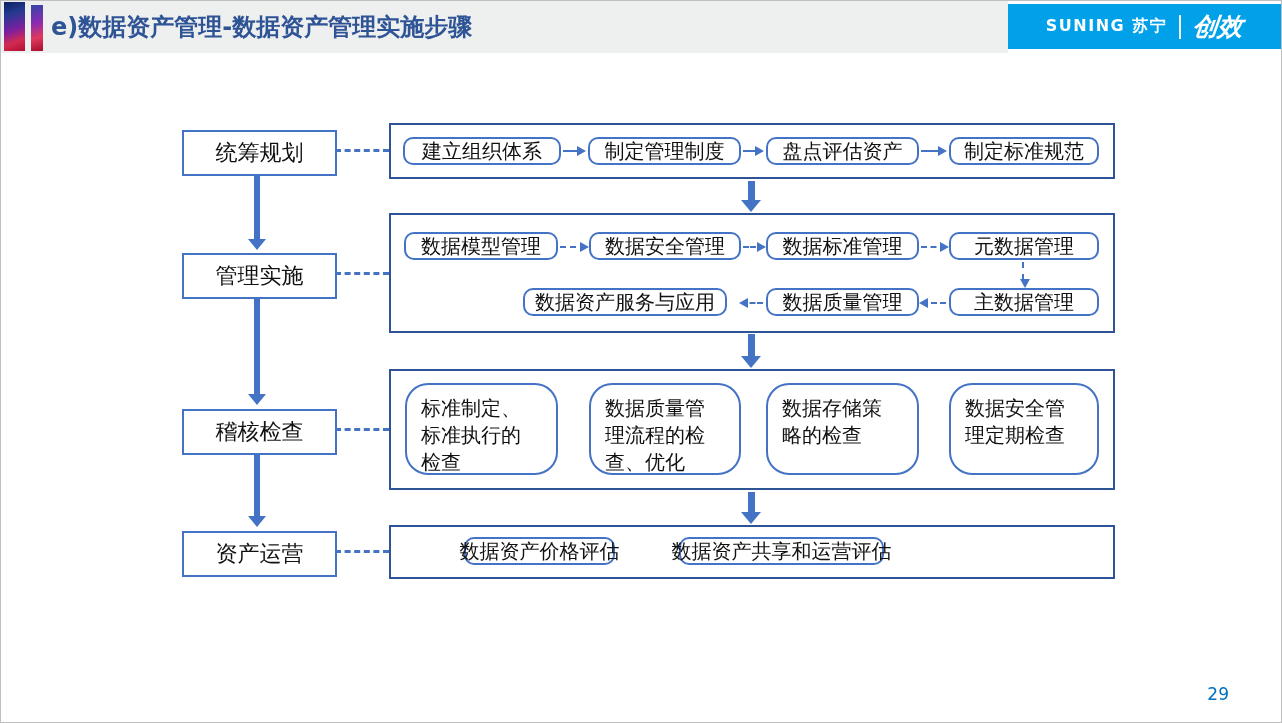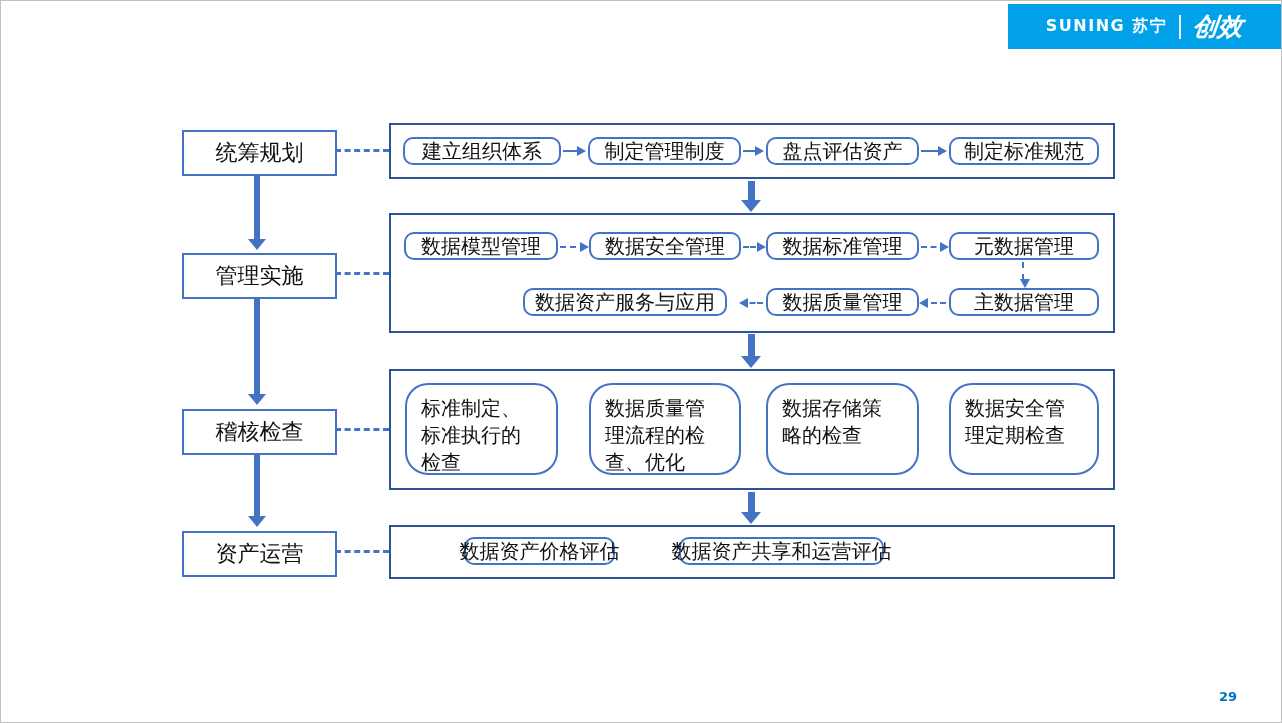--- a/index.html
+++ b/index.html
@@ -14,21 +14,21 @@
           background:linear-gradient(165deg,#3346a8 0%,#8c2bb0 40%,#e0385e 70%,#a50f2d 100%);}
   .page-title{position:absolute;left:50px;top:0;height:52px;line-height:52px;
               font-size:24px;font-weight:bold;color:#2f5496;white-space:nowrap;}
   .brand-box{position:absolute;left:1007px;top:3px;width:273px;height:45px;background:#00a1e9;
              display:flex;align-items:center;justify-content:center;gap:12px;}
   .brand-name{color:#fff;font-size:16px;font-weight:600;letter-spacing:1.5px;white-space:nowrap;}
   .brand-divider{width:2px;height:24px;background:#fff;opacity:.95;}
   .brand-slogan{color:#fff;font-size:25px;font-weight:bold;font-style:italic;transform:skewX(-6deg);white-space:nowrap;}
 
   
-  .page-number{position:absolute;right:44px;bottom:18px;font-size:13px;font-weight:bold;color:#0070c0;}
+  .page-number{position:absolute;right:52px;bottom:18px;font-size:17px;font-weight:normal;color:#0070c0;}
 
   
   .stage{position:absolute;left:181px;width:151px;height:42px;border:2px solid #4472c4;background:#fff;
          display:flex;align-items:center;justify-content:center;font-size:22px;color:#111;white-space:nowrap;}
   .ctr{position:absolute;left:388px;width:726px;border:2px solid #2f5496;background:#fff;box-sizing:border-box;}
   .rbox{position:absolute;height:28px;border:2px solid #4472c4;border-radius:10px;background:#fff;box-sizing:border-box;
         display:flex;align-items:center;justify-content:center;font-size:20px;color:#111;white-space:nowrap;}
   .bigbox{position:absolute;top:382px;height:92px;border:2px solid #4472c4;border-radius:23px;background:#fff;box-sizing:border-box;
           font-size:20px;line-height:27px;color:#111;padding:10px 6px 0 14px;}
   .bigbox .txt{white-space:pre-line;}
@@ -58,20 +58,25 @@
   .bigarr::after{content:"";position:absolute;left:-7px;bottom:-11px;width:0;height:0;
                  border-top:12px solid #4472c4;border-left:10px solid transparent;border-right:10px solid transparent;}
   
   .dashconn{position:absolute;left:334px;width:54px;height:0;border-top:3px dashed #4472c4;}
 </style>
 </head>
 <body>
 
 <div class="slide">
 
+  <div class="header-bar">
+    <div class="strip1"></div>
+    <div class="strip2"></div>
+    <div class="page-title">e)数据资产管理-数据资产管理实施步骤</div>
+  </div>
   <div class="brand-box">
     <span class="brand-name">SUNING 苏宁</span>
     <span class="brand-divider"></span>
     <span class="brand-slogan">创效</span>
   </div>
 
   <div class="stage" style="top:129px">统筹规划</div>
   <div class="stage" style="top:252px">管理实施</div>
   <div class="stage" style="top:408px">稽核检查</div>
   <div class="stage" style="top:530px">资产运营</div>

